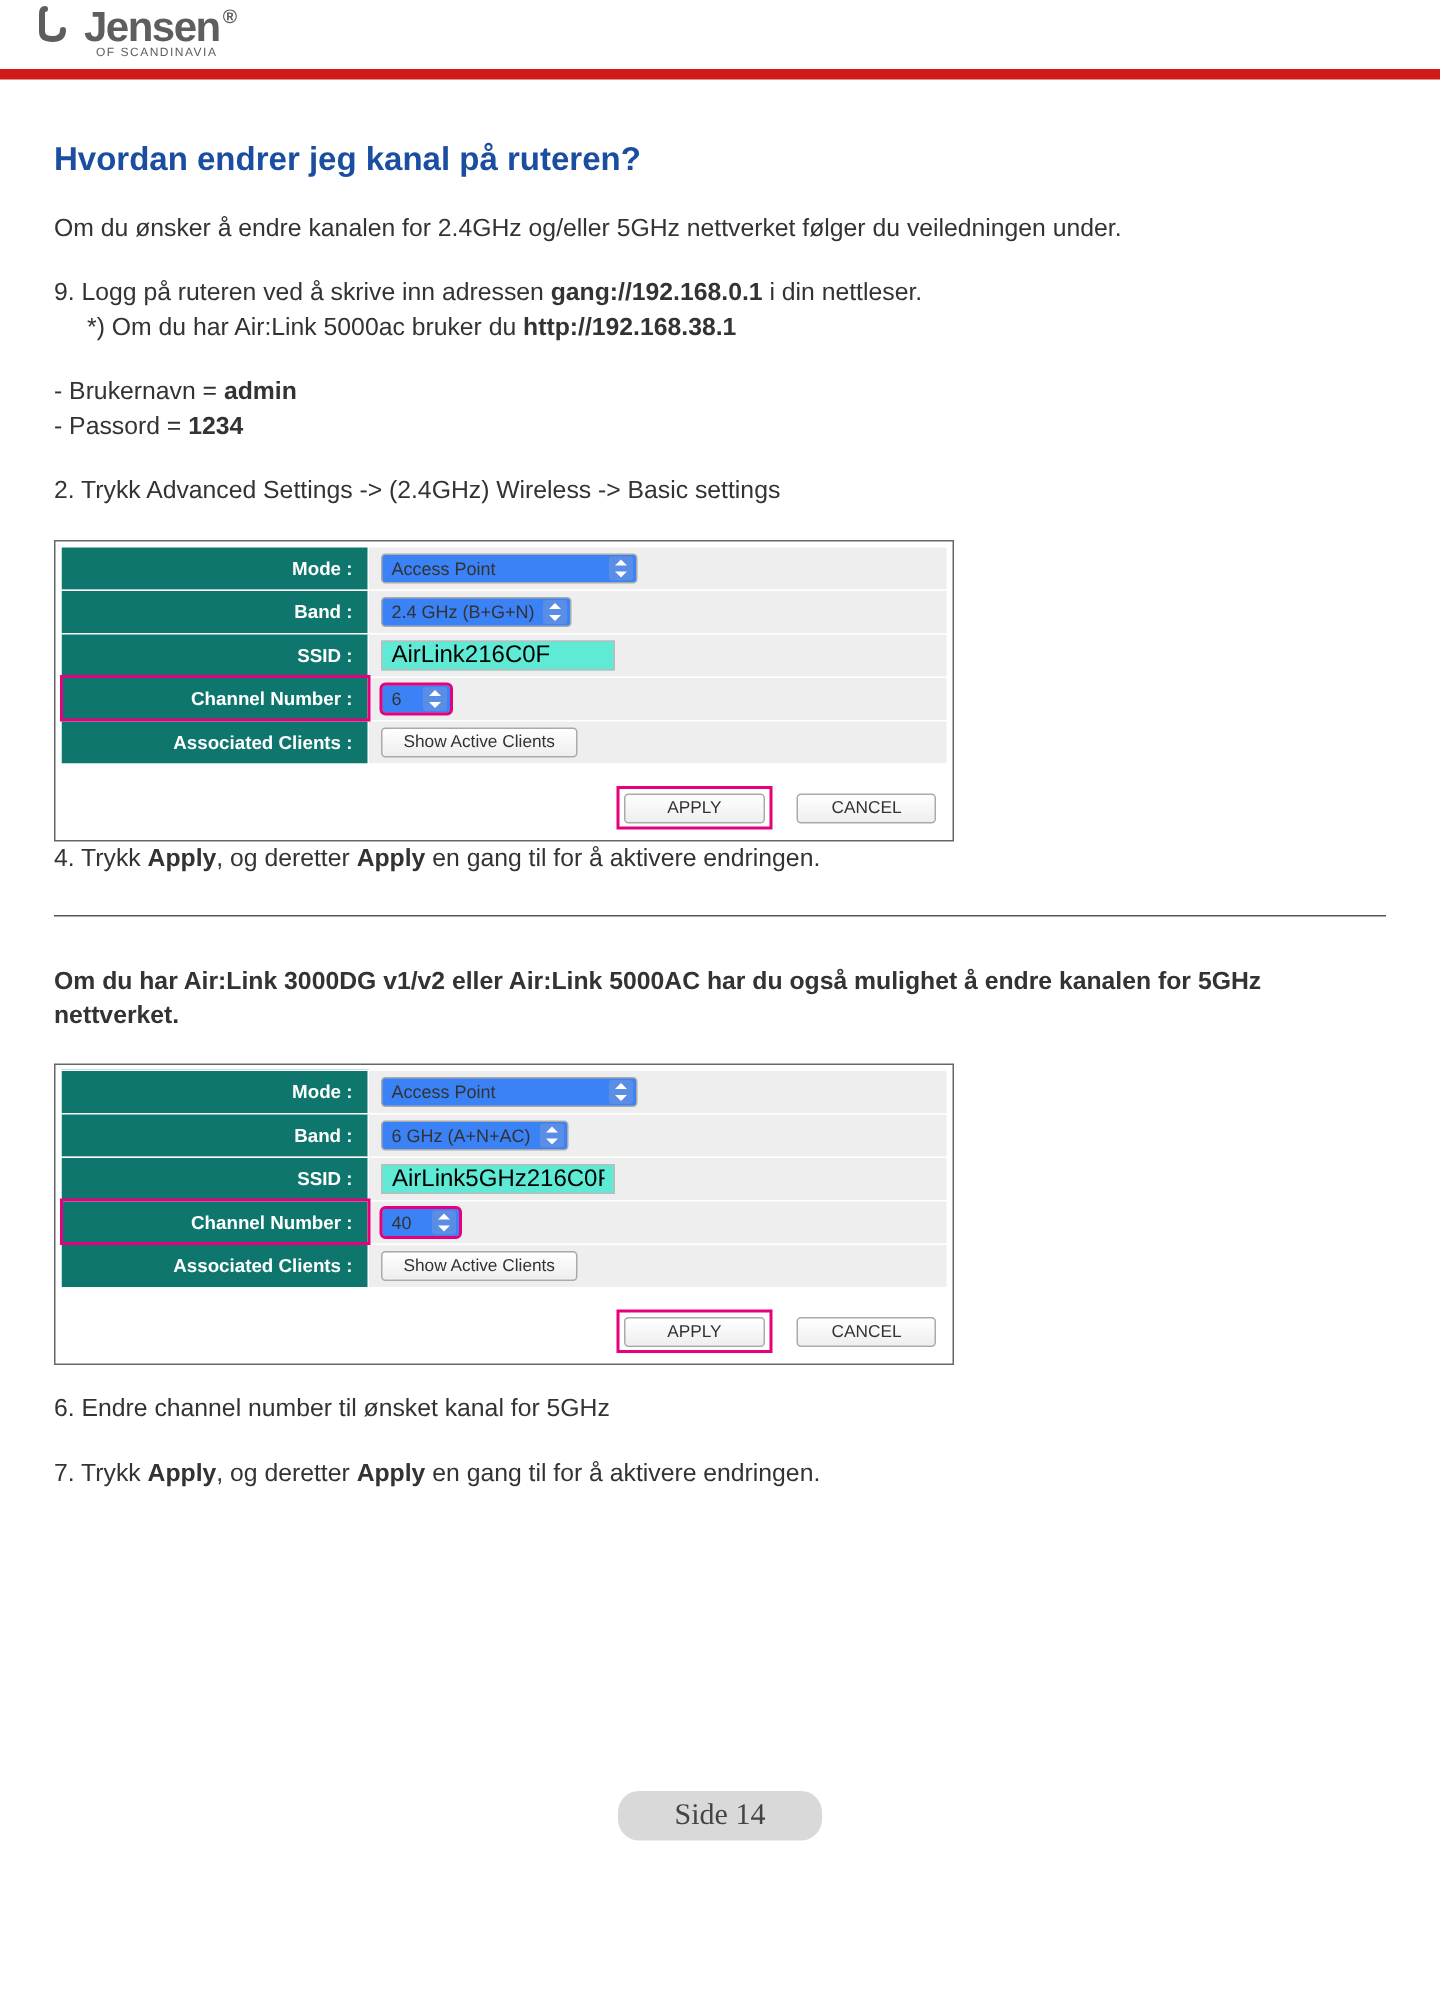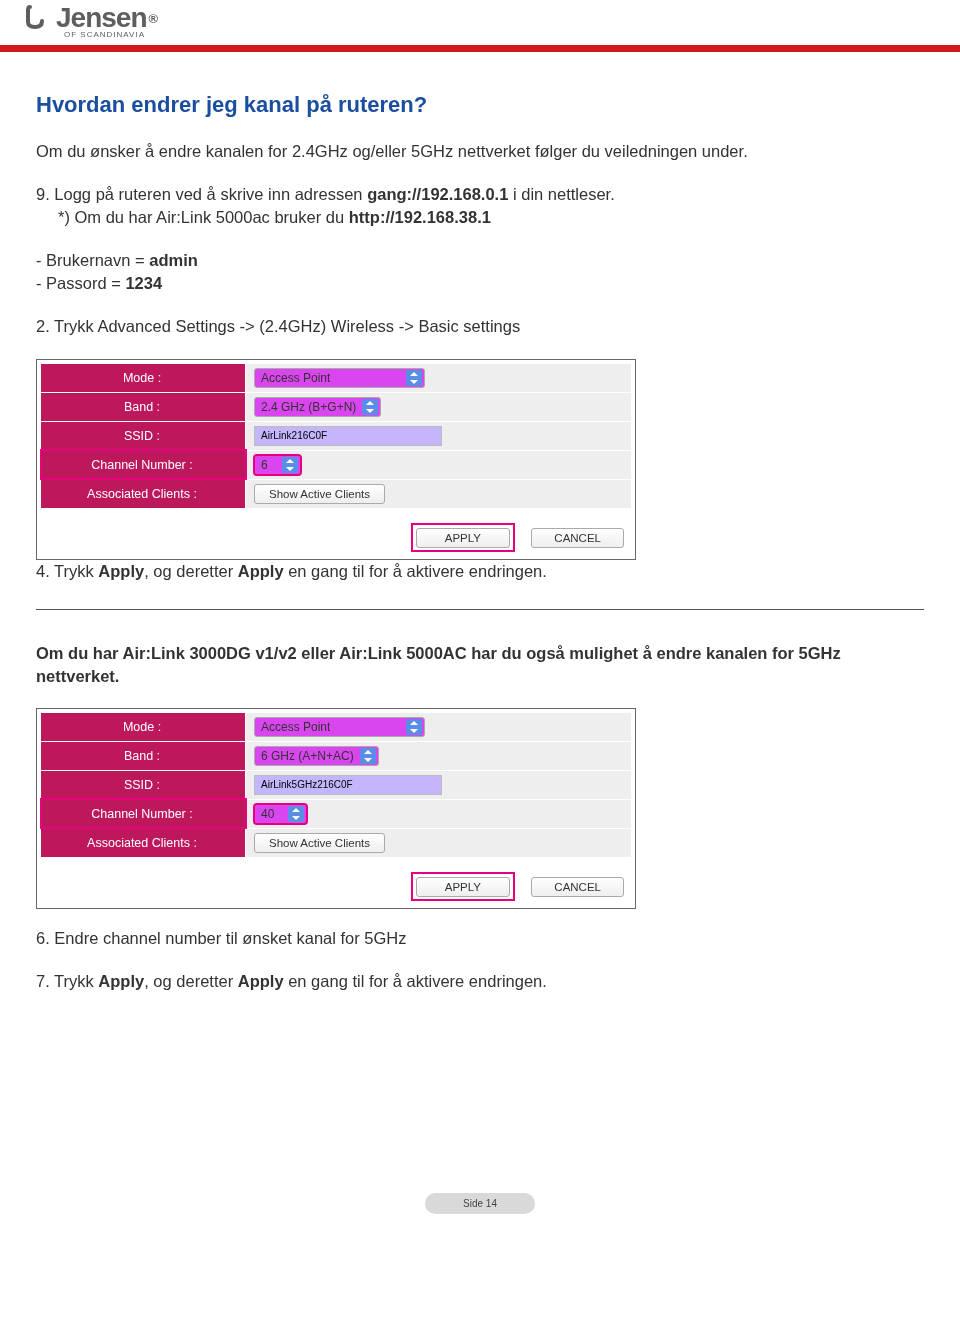--- a/index.html
+++ b/index.html
@@ -15,21 +15,20 @@
   .logo-wrap {
     display: inline-block;
   }
   .logo-main {
     font-size: 28px;
     font-weight: bold;
     color: #5e5e5e;
     letter-spacing: -1px;
     line-height: 1;
     display: flex;
-    align-items: center;
   }
   .logo-reg {
     font-size: 13px;
     vertical-align: super;
     margin-left: 2px;
     color: #5e5e5e;
   }
   .logo-sub {
     font-size: 8px;
     color: #5e5e5e;
@@ -80,33 +79,33 @@
   }
   .panel-table td {
     border: 1px solid #fff;
     padding: 4px 8px;
     font-size: 12.5px;
     vertical-align: middle;
     height: 27px;
   }
   .panel-table td.label-cell {
     width: 205px;
-    background: #be185d;
+    background: #0f766e;
     color: #fff;
-    font-weight: normal;
-    text-align: center;
+    font-weight: bold;
+    text-align: right;
     padding-right: 10px;
   }
   .panel-table td.value-cell {
     background: #eee;
   }
   .select-box {
     display: inline-flex;
     align-items: center;
-    background: #d946ef;
+    background: #3b82f6;
     border: 1px solid #aaa;
     border-radius: 3px;
     font-size: 12px;
     height: 20px;
     padding: 0 2px 0 6px;
   }
   .select-arrow {
     display: inline-block;
     width: 16px;
     height: 16px;
@@ -126,24 +125,24 @@
   .select-arrow::before {
     top: 2px;
     border-bottom: 4px solid #fff;
   }
   .select-arrow::after {
     bottom: 2px;
     border-top: 4px solid #fff;
   }
   .txt-input {
     border: 1px solid #bbb;
-    background: #c4b5fd;
-    font-size: 10px;
+    background: #5eead4;
+    font-size: 16px;
     padding: 2px 6px;
-    width: 188px;
+    width: 156px;
     height: 20px;
   }
   .btn {
     display: inline-block;
     border: 1px solid #aaa;
     background: linear-gradient(#fff, #eee);
     border-radius: 3px;
     font-size: 11.5px;
     padding: 3px 14px;
     cursor: pointer;
@@ -165,22 +164,23 @@
   .footer {
     text-align: center;
     margin-top: 200px;
     padding-bottom: 20px;
   }
   .page-pill {
     display: inline-block;
     background: #d9d9d9;
     border-radius: 14px;
     padding: 5px 38px;
-    font-size: 10px;
+    font-size: 20px;
     color: #444;
+    font-family: Liberation Serif, serif;
   }
 </style>
 </head>
 <body>
 
 <div class="header">
   <div class="logo-wrap">
     <div class="logo-main">
       <svg width="30" height="26" viewBox="0 0 30 26">
         <path d="M4 2 Q2 2 2 5 L2 17 Q2 22 9 22 Q16 22 16 16" stroke="#5e5e5e" stroke-width="4" fill="none" stroke-linecap="round"></path>

